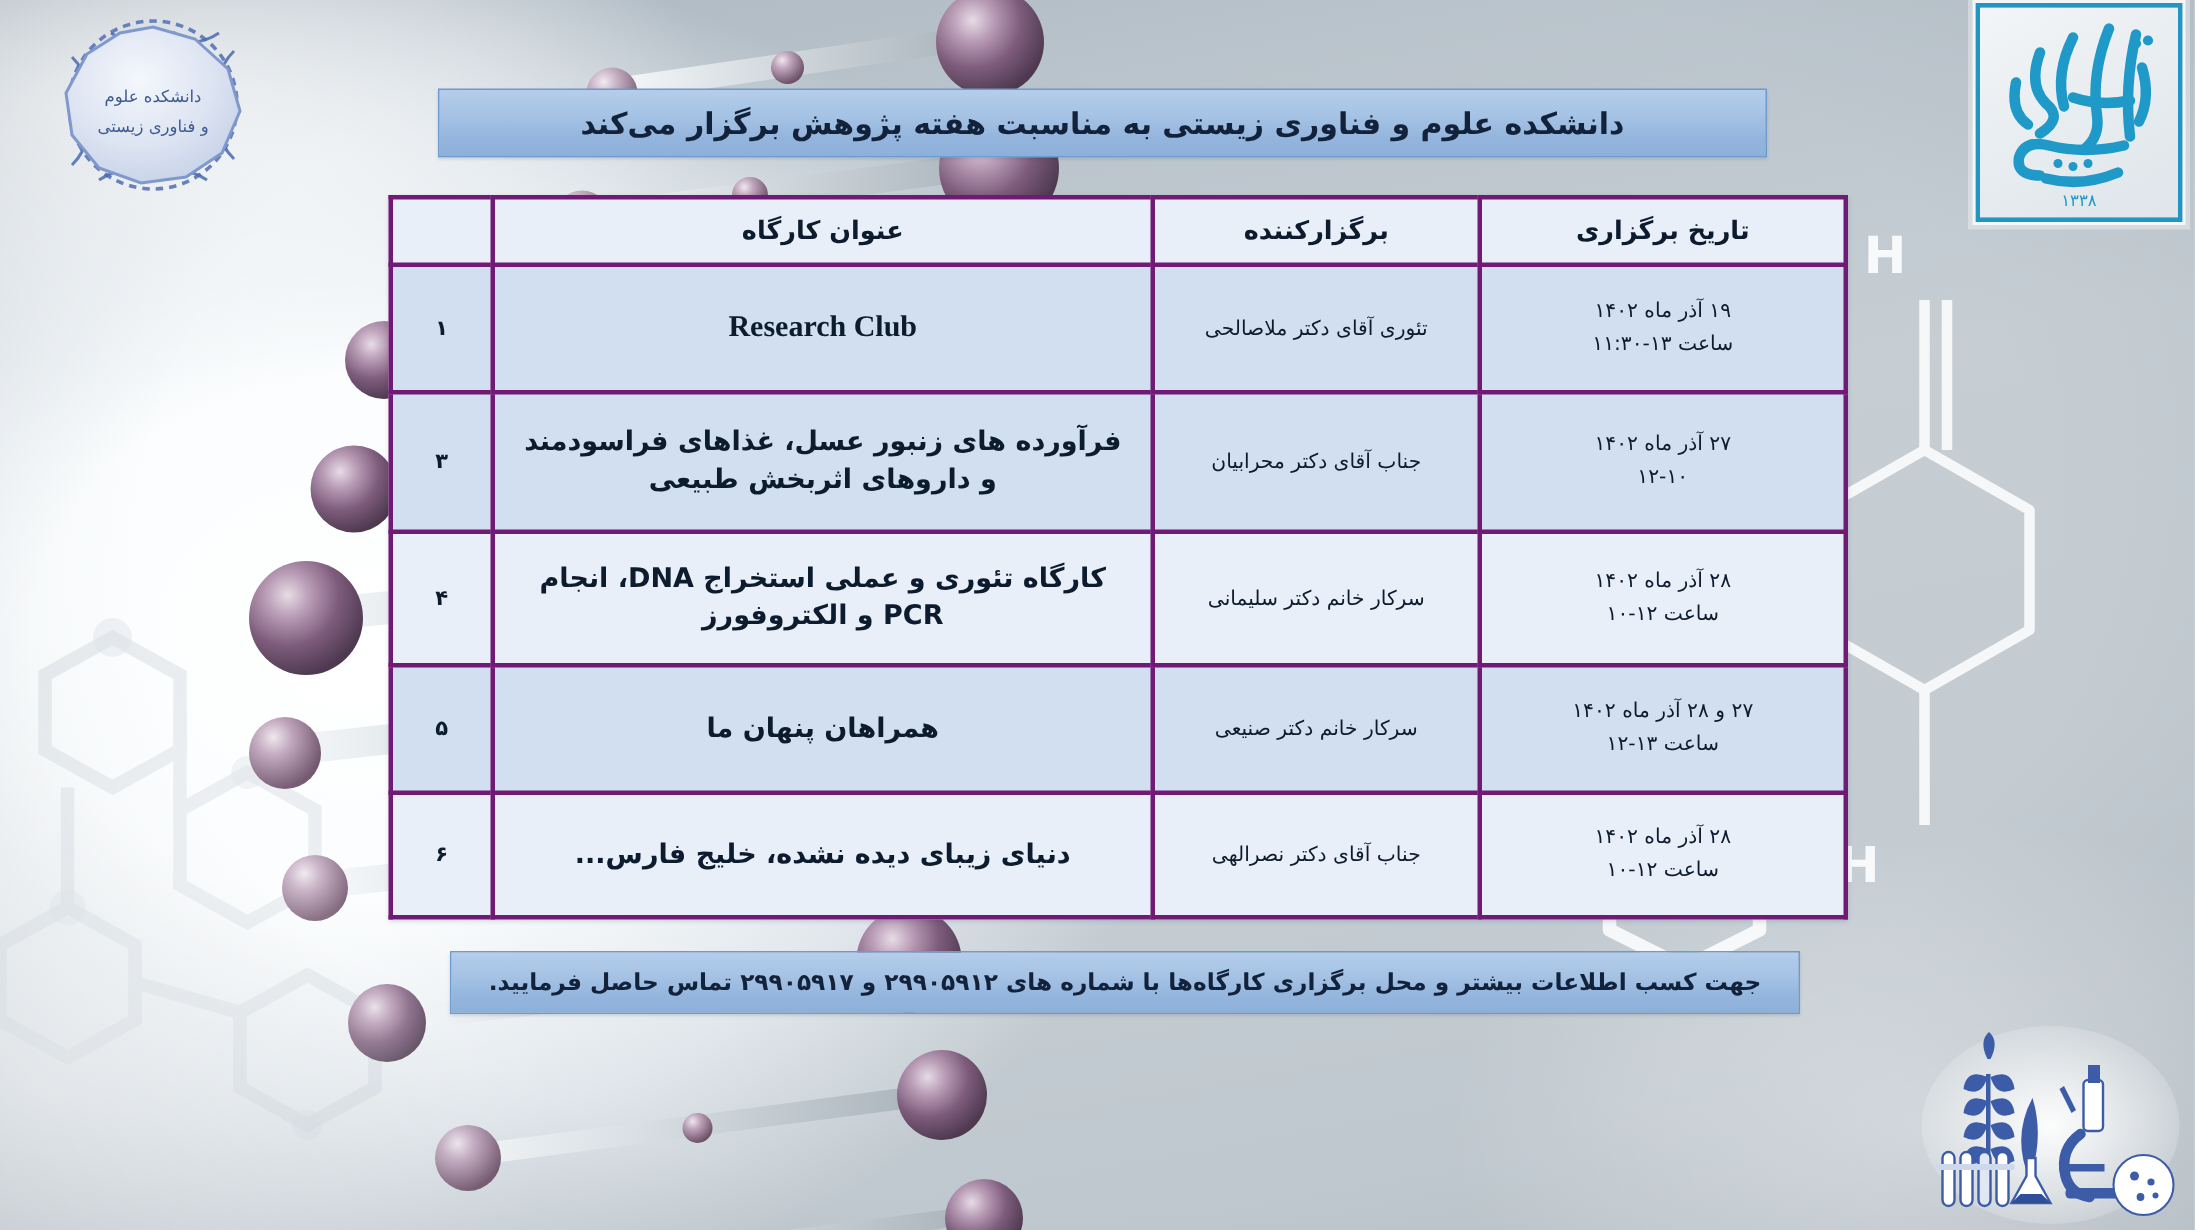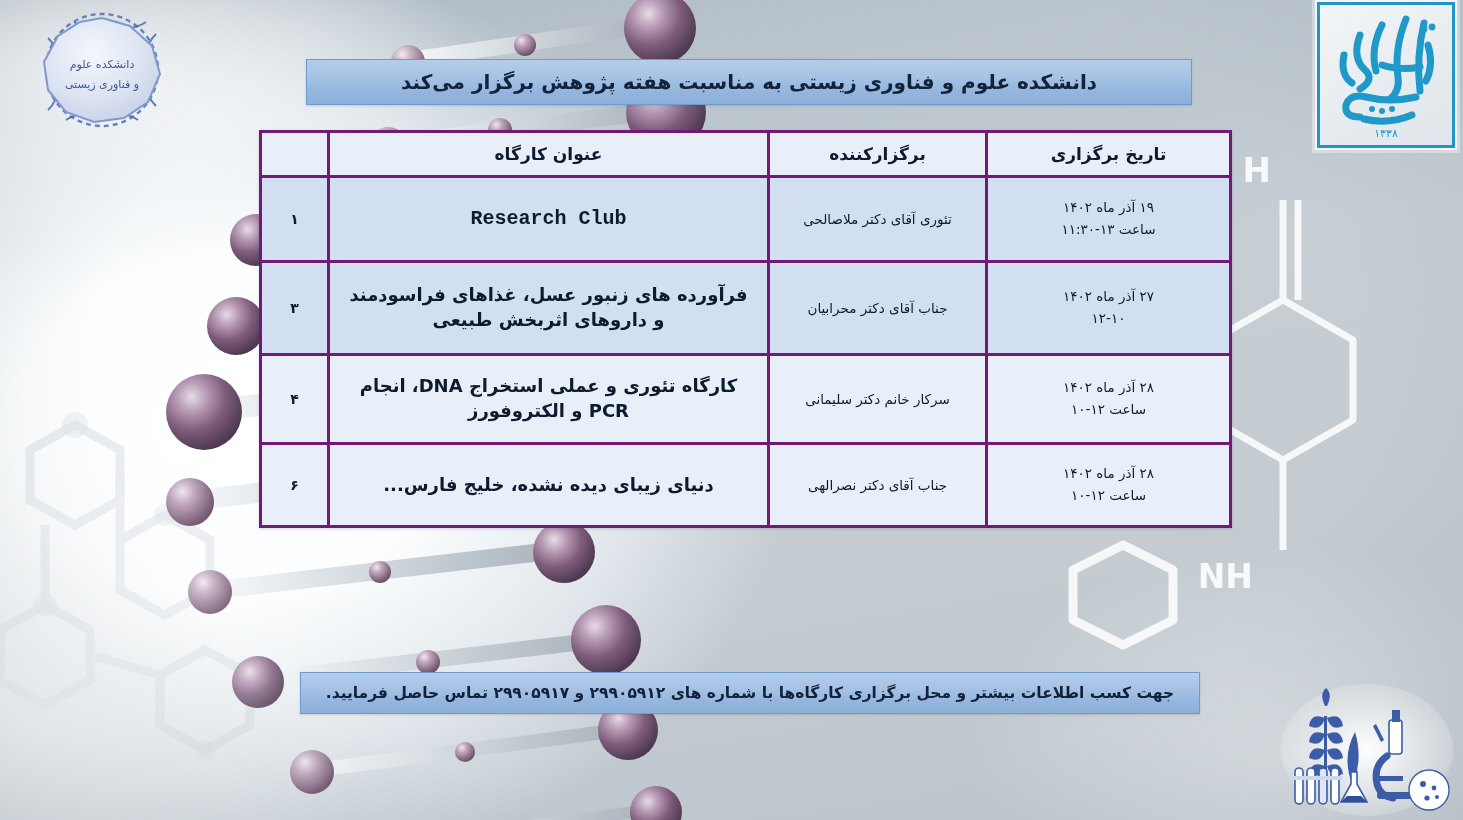--- a/index.html
+++ b/index.html
@@ -59,26 +59,26 @@
   
   .banner{
     position:absolute;
     background:linear-gradient(180deg,#b4cdea 0%,#a6c3e5 38%,#94b5dd 72%,#8db0da 100%);
     border:1px solid #6e9bcd;
     box-shadow:0 1px 2px rgba(40,60,90,.18);
     display:flex;align-items:center;justify-content:center;
     color:#12223a;
     text-align:center;
   }
-  #header-banner{left:306px;top:59px;width:884px;height:44px;}
+  #header-banner{left:292px;top:59px;width:884px;height:44px;}
   #header-banner .btxt{
     font-size:20px;font-weight:700;letter-spacing:0;
     font-family:"DejaVu Sans","Liberation Sans",sans-serif;
   }
-  #footer-banner{left:300px;top:672px;width:898px;height:40px;}
+  #footer-banner{left:300px;top:634px;width:898px;height:40px;}
   #footer-banner .btxt{font-size:15.5px;font-weight:700;}
 
   
   #schedule-wrap{position:absolute;left:262px;top:130px;width:970px;}
   table.schedule{
     width:970px;border-collapse:collapse;
     table-layout:fixed;
     background:#e9eff8;
     box-shadow:0 1px 3px rgba(35,60,95,.20);
   }
@@ -96,21 +96,21 @@
     height:40px;background:#e9eff8;
     font-size:17px;font-weight:700;
   }
   thead th.blank{background:#e9eff8;}
 
   tbody tr.odd td{background:#d2dff0;}
   tbody tr.even td{background:#e9eff8;}
 
   td.num{font-size:14px;font-weight:600;}
   td.title{font-size:18px;font-weight:700;line-height:1.38;padding:6px 12px;}
-  td.title.latin{font-family:Liberation Mono, monospace;font-size:20px;}
+  td.title.latin{font-family:Liberation Serif, serif;font-size:20px;}
   td.org{font-size:13.5px;font-weight:500;line-height:1.4;padding:5px 6px;}
   td.date{font-size:13.5px;font-weight:400;line-height:1.62;padding:5px 8px;}
   td.date .ln{display:block;}
 
   .r1 td{height:70px;}
   .r2 td{height:70px;}
   .r3 td{height:78px;}
   .r4 td{height:74px;}
   .r5 td{height:70px;}
   .r6 td{height:68px;}
@@ -392,20 +392,29 @@
         </tr>
         <tr class="even r4">
           <td class="date">
             <span class="ln">۲۸ آذر ماه ۱۴۰۲</span>
             <span class="ln">ساعت ۱۲-۱۰</span>
           </td>
           <td class="org">سرکار خانم دکتر سلیمانی</td>
           <td class="title">کارگاه تئوری و عملی استخراج DNA، انجام PCR و الکتروفورز</td>
           <td class="num">۴</td>
         </tr>
+        <tr class="odd r5">
+          <td class="date">
+            <span class="ln">۲۷ و ۲۸ آذر ماه ۱۴۰۲</span>
+            <span class="ln">ساعت ۱۳-۱۲</span>
+          </td>
+          <td class="org">سرکار خانم دکتر صنیعی</td>
+          <td class="title">همراهان پنهان ما</td>
+          <td class="num">۵</td>
+        </tr>
         <tr class="even r6">
           <td class="date">
             <span class="ln">۲۸ آذر ماه ۱۴۰۲</span>
             <span class="ln">ساعت ۱۲-۱۰</span>
           </td>
           <td class="org">جناب آقای دکتر نصرالهی</td>
           <td class="title">دنیای زیبای دیده نشده، خلیج فارس...</td>
           <td class="num">۶</td>
         </tr>
       </tbody>

